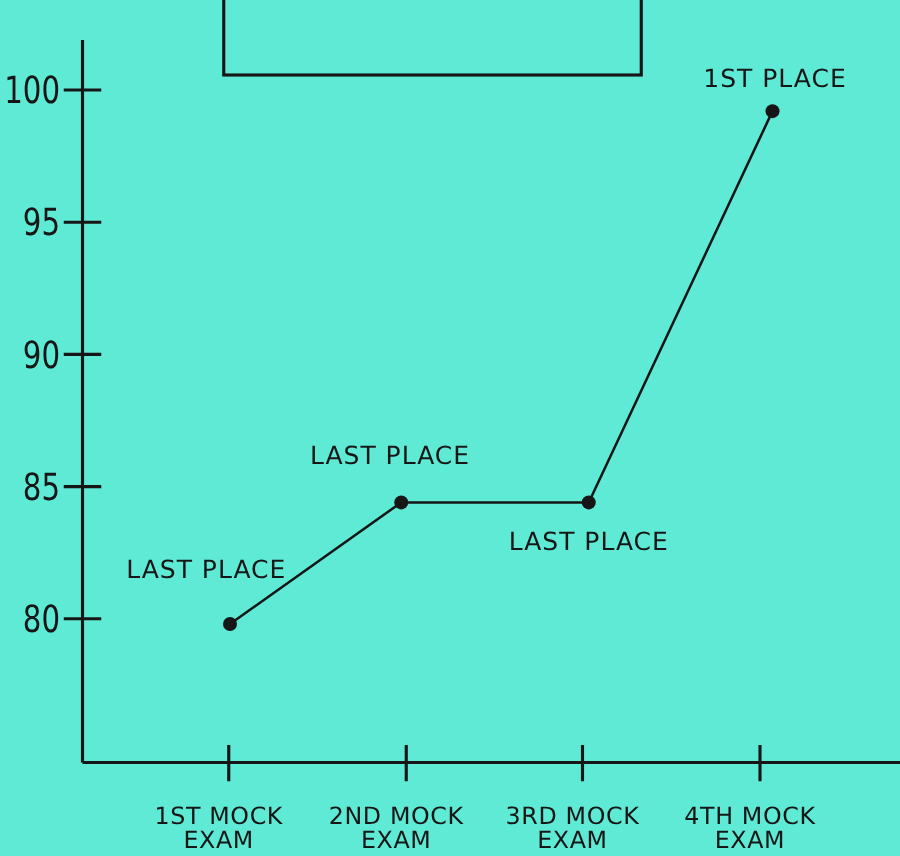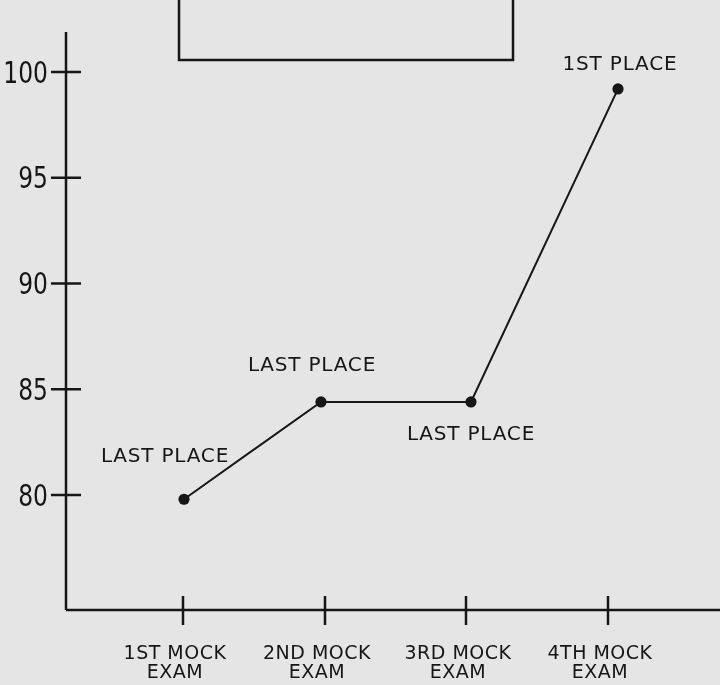--- a/index.html
+++ b/index.html
@@ -5,21 +5,21 @@
   html, body {
     margin: 0;
     padding: 0;
     background: #ffffff;
   }
   #stage {
     position: relative;
     width: 720px;
     height: 685px;
     overflow: hidden;
-    background: #e5e5e5;
+    background: #5eead4;
     font-family: "DejaVu Sans", "Liberation Sans", sans-serif;
   }
   svg text {
     font-family: "DejaVu Sans", "Liberation Sans", sans-serif;
     fill: #161616;
   }
   .ytick-label {
     font-size: 30px;
     font-weight: 500;
   }

